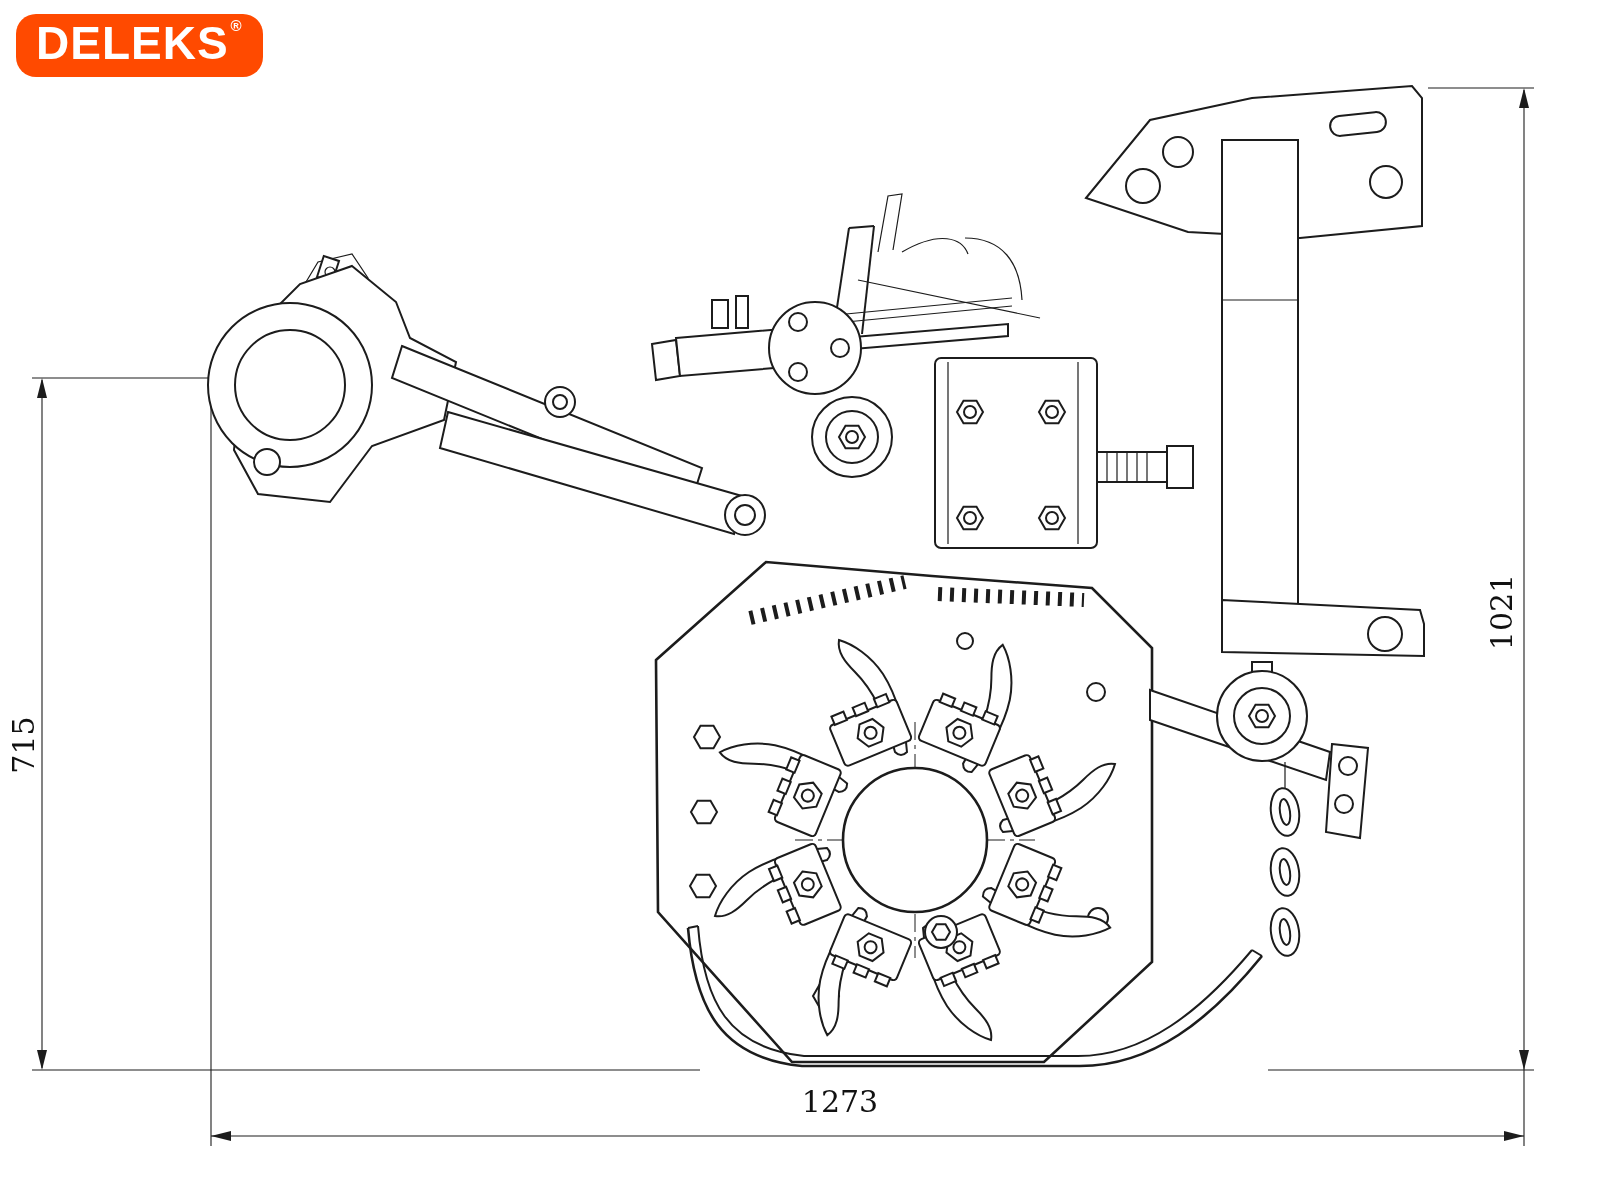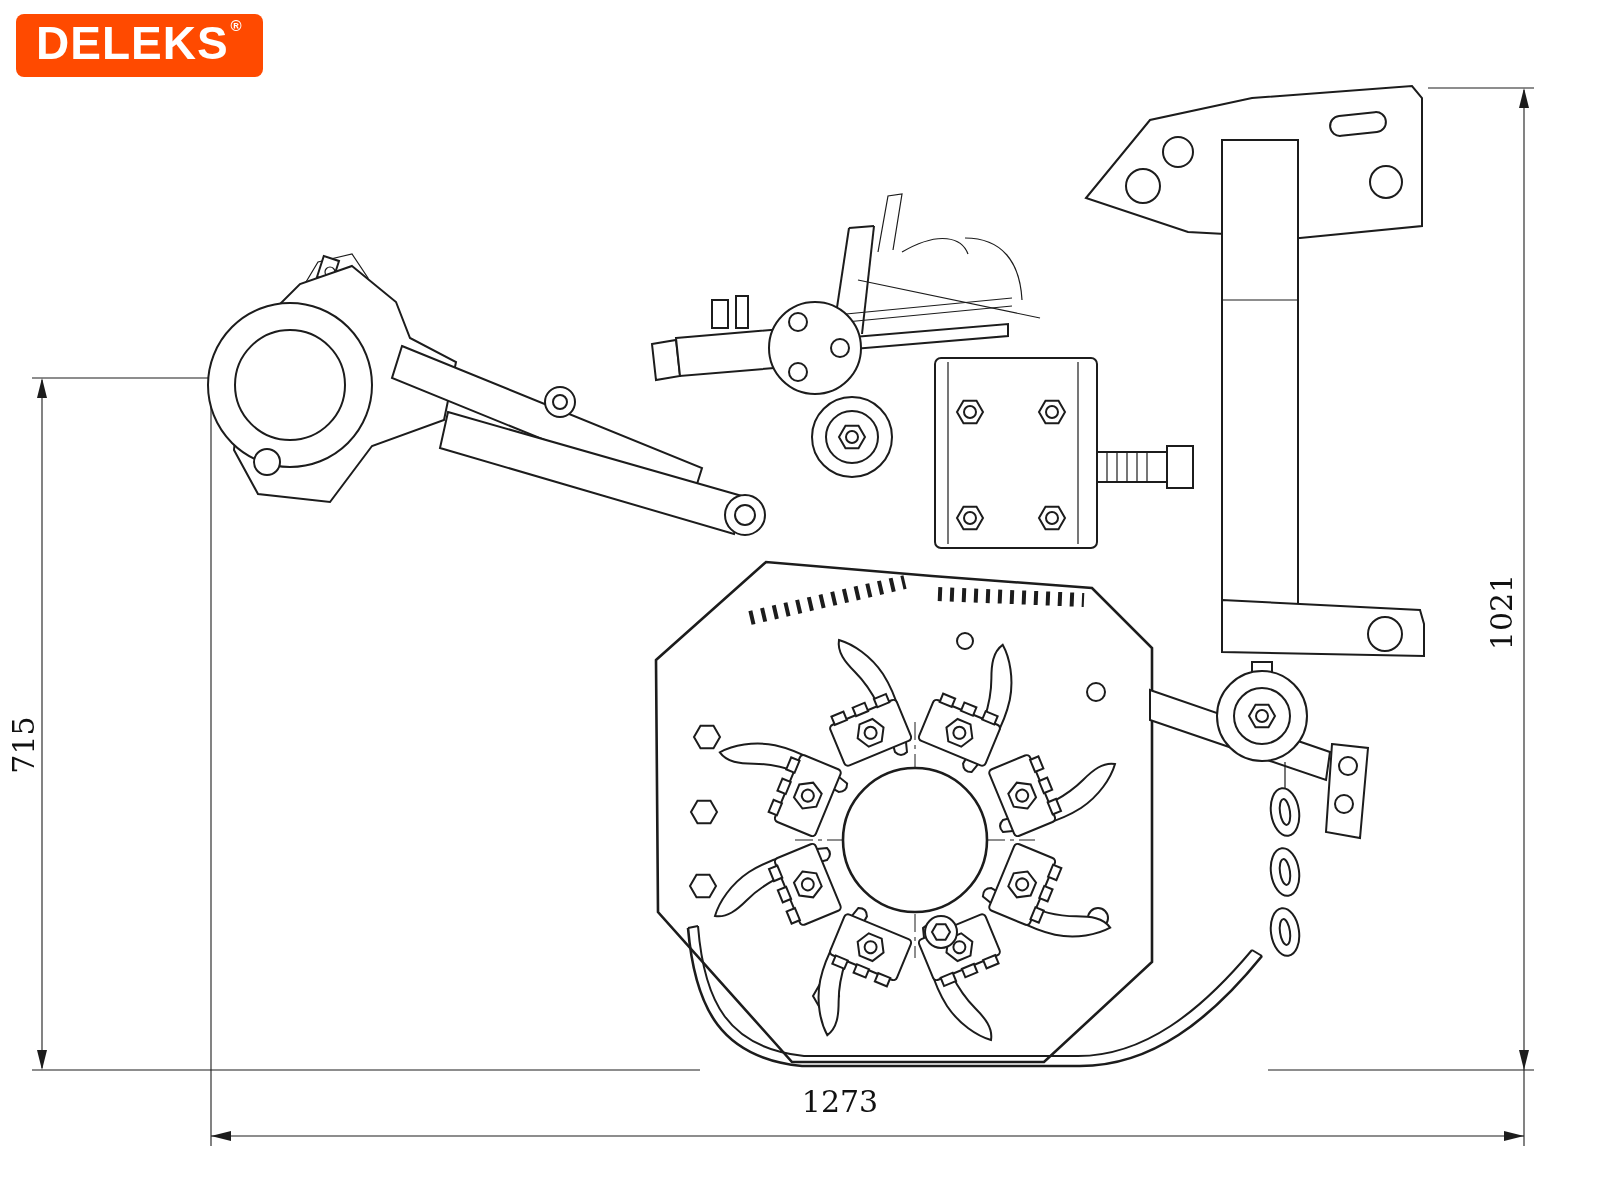--- a/index.html
+++ b/index.html
@@ -1,19 +1,19 @@
 <!DOCTYPE html>
 <html><head>
 <meta charset="utf-8">
 <style>
   html,body{margin:0;padding:0;background:#fff;}
   .page{position:relative;width:1600px;height:1200px;background:#fff;overflow:hidden;
         font-family:"Liberation Sans",sans-serif;}
   .logo{position:absolute;left:16px;top:14px;background:#ff4a00;color:#fff;
-        padding:4px 20px 8px 20px;border-radius:8px;font-weight:bold;
+        padding:4px 20px 8px 20px;border-radius:20px;font-weight:bold;
         font-size:46px;letter-spacing:1px;line-height:1.1;
         font-family:"Liberation Sans",sans-serif;}
   .logo sup{font-size:15px;vertical-align:28px;margin-left:2px;font-weight:bold;}
   svg{position:absolute;left:0;top:0;}
   .ln{stroke:#1c1c1c;fill:none;stroke-width:2;}
   .fw{fill:#ffffff;stroke:#1c1c1c;stroke-width:2;}
   .thick{stroke-width:2.6;}
   .thin{stroke-width:1.2;}
   .dim{stroke:#1c1c1c;stroke-width:1.1;fill:none;}
   .cl{stroke:#1c1c1c;stroke-width:1;fill:none;stroke-dasharray:18 5 4 5;}

